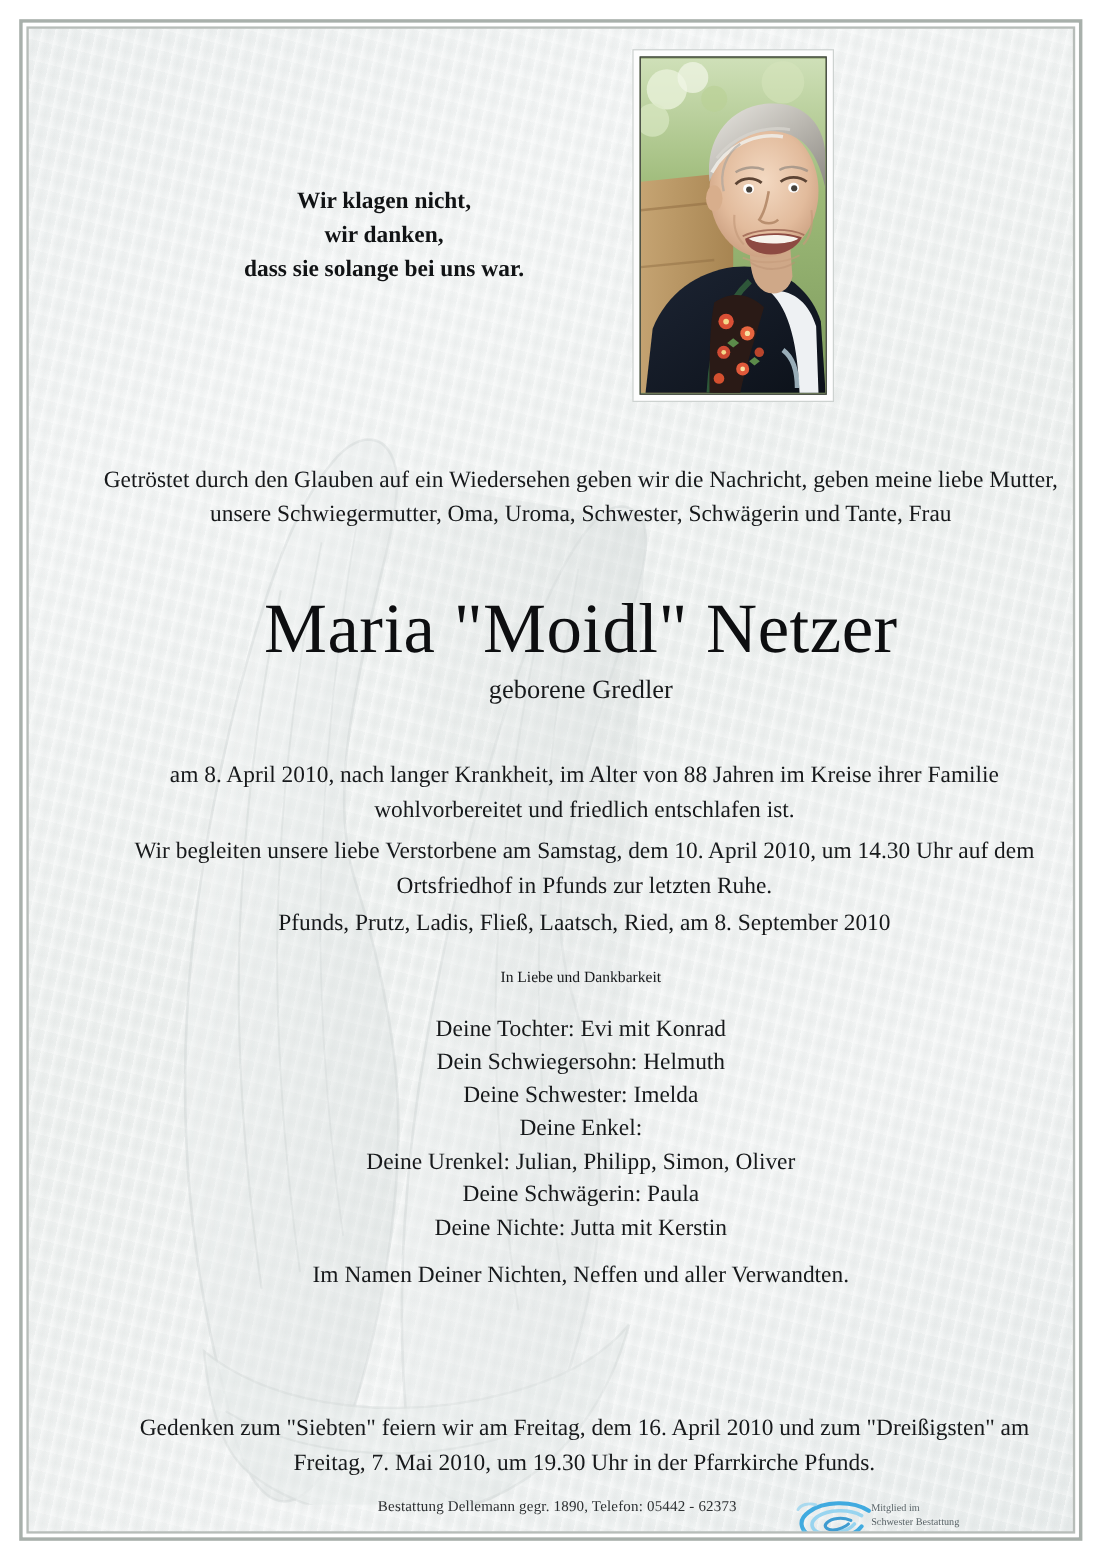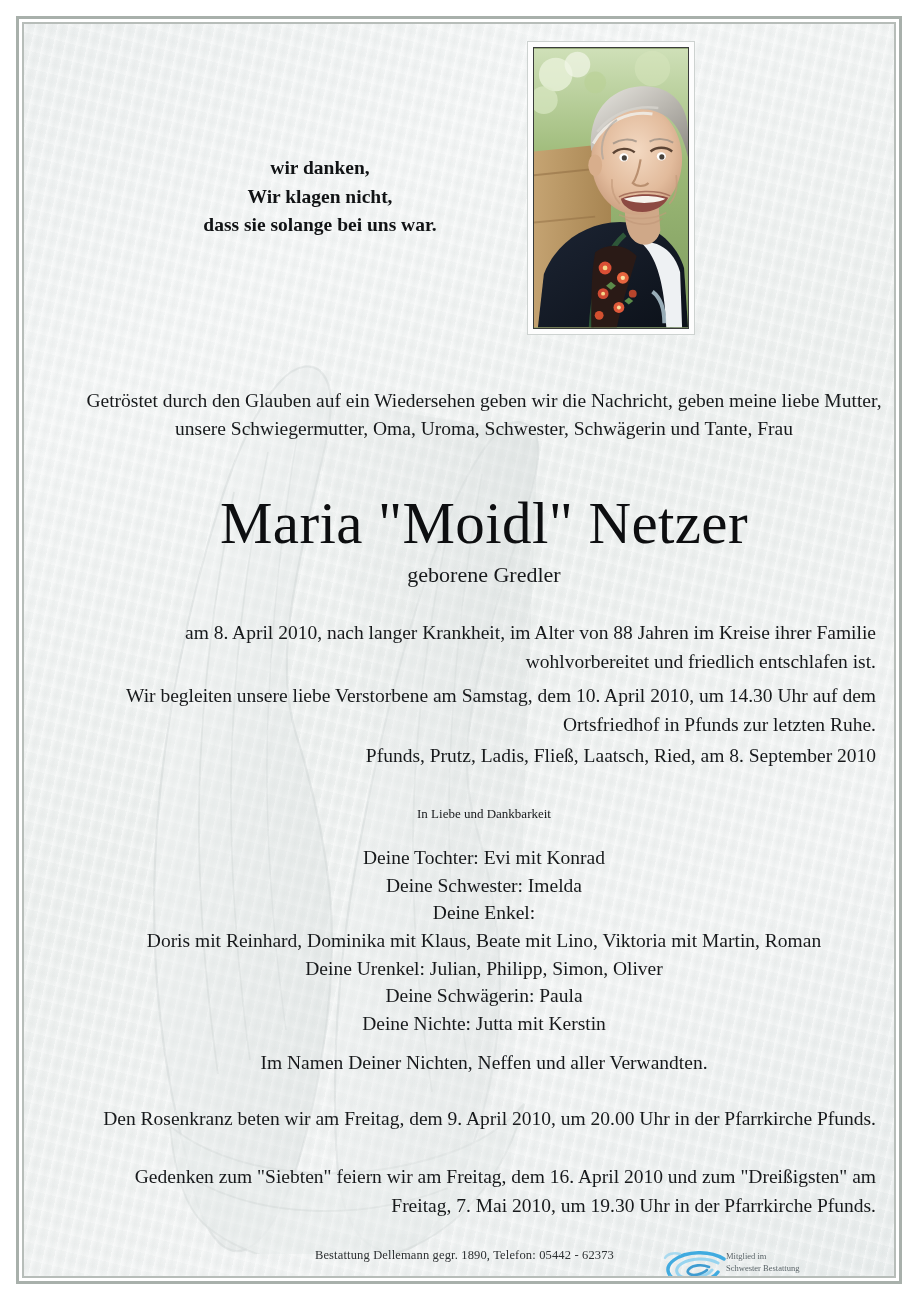--- a/index.html
+++ b/index.html
@@ -146,26 +146,27 @@
     top: 538px;
     width: 800px;
     text-align: center;
     font-size: 22px;
     color: #17191b;
   }
 
   
   .block {
     position: absolute;
-    left: 52px;
-    width: 800px;
-    text-align: right;
+    left: 63px;
+    width: 800px;
+    text-align: center;
     font-size: 19.5px;
     line-height: 1.5;
     color: #17191b;
+    margin-top: 14px;
   }
   .block-death    { top: 594px; }
   .block-funeral  { top: 657px; }
   .block-places   { top: 717px; }
 
   
   .gratitude {
     position: absolute;
     left: 60px;
     top: 782px;
@@ -394,51 +395,50 @@
                 <path d="M79 132 C78 144 82 152 87 157" fill="none" stroke="#c49b7c" stroke-width="1.8" opacity=".7"></path>
                 <path d="M144 128 C146 142 142 152 137 157" fill="none" stroke="#c49b7c" stroke-width="1.8" opacity=".7"></path>
                 <path d="M86 168 C100 174 122 173 134 166" fill="none" stroke="#c49b7c" stroke-width="1.6" opacity=".6"></path>
 
                 <path d="M92 172 C104 180 120 179 130 172" fill="none" stroke="#bb9273" stroke-width="1.5" opacity=".5"></path>
               </svg>
             </div>
           </div>
 
           <div class="verse">
+            <div>Wir klagen nicht,</div>
             <div>wir danken,</div>
-            <div>Wir klagen nicht,</div>
             <div>dass sie solange bei uns war.</div>
           </div>
 
           <div class="announce">Getröstet durch den Glauben auf ein Wiedersehen geben wir die Nachricht, geben meine liebe Mutter, unsere Schwiegermutter, Oma, Uroma, Schwester, Schwägerin und Tante, Frau</div>
 
           <div class="name">Maria "Moidl" Netzer</div>
           <div class="maiden">geborene Gredler</div>
 
           <div class="block block-death">am 8. April 2010, nach langer Krankheit, im Alter von 88 Jahren im Kreise ihrer Familie wohlvorbereitet und friedlich entschlafen ist.</div>
 
           <div class="block block-funeral">Wir begleiten unsere liebe Verstorbene am Samstag, dem 10. April 2010, um 14.30 Uhr auf dem Ortsfriedhof in Pfunds zur letzten Ruhe.</div>
 
           <div class="block block-places">Pfunds, Prutz, Ladis, Fließ, Laatsch, Ried, am 8. September 2010</div>
 
           <div class="gratitude">In Liebe und Dankbarkeit</div>
 
           <div class="family">
             <div>Deine Tochter: Evi mit Konrad</div>
+            <div>Dein Schwiegersohn: Helmuth</div>
             <div>Deine Schwester: Imelda</div>
             <div>Deine Enkel:</div>
-            <div>Doris mit Reinhard, Dominika mit Klaus, Beate mit Lino, Viktoria mit Martin, Roman</div>
             <div>Deine Urenkel: Julian, Philipp, Simon, Oliver</div>
             <div>Deine Schwägerin: Paula</div>
             <div>Deine Nichte: Jutta mit Kerstin</div>
           </div>
 
           <div class="in-name">Im Namen Deiner Nichten, Neffen und aller Verwandten.</div>
 
-          <div class="block block-rosary">Den Rosenkranz beten wir am Freitag, dem 9. April 2010, um 20.00 Uhr in der Pfarrkirche Pfunds.</div>
 
           <div class="block block-memorial">Gedenken zum "Siebten" feiern wir am Freitag, dem 16. April 2010 und zum "Dreißigsten" am Freitag, 7. Mai 2010, um 19.30 Uhr in der Pfarrkirche Pfunds.</div>
 
           <div class="footer-text">Bestattung Dellemann gegr. 1890, Telefon: 05442 - 62373</div>
 
           <div class="logo">
             <div class="logo-mark">
               <svg viewBox="0 0 70 44" xmlns="http://www.w3.org/2000/svg" aria-hidden="true">
                 <g fill="none" stroke-linecap="round">
                   <path d="M64 13 C50 4 26 5 14 14 C3 22 8 33 22 36 C35 39 52 34 58 26" stroke="#37a6de" stroke-width="3.4" opacity=".95"></path>

